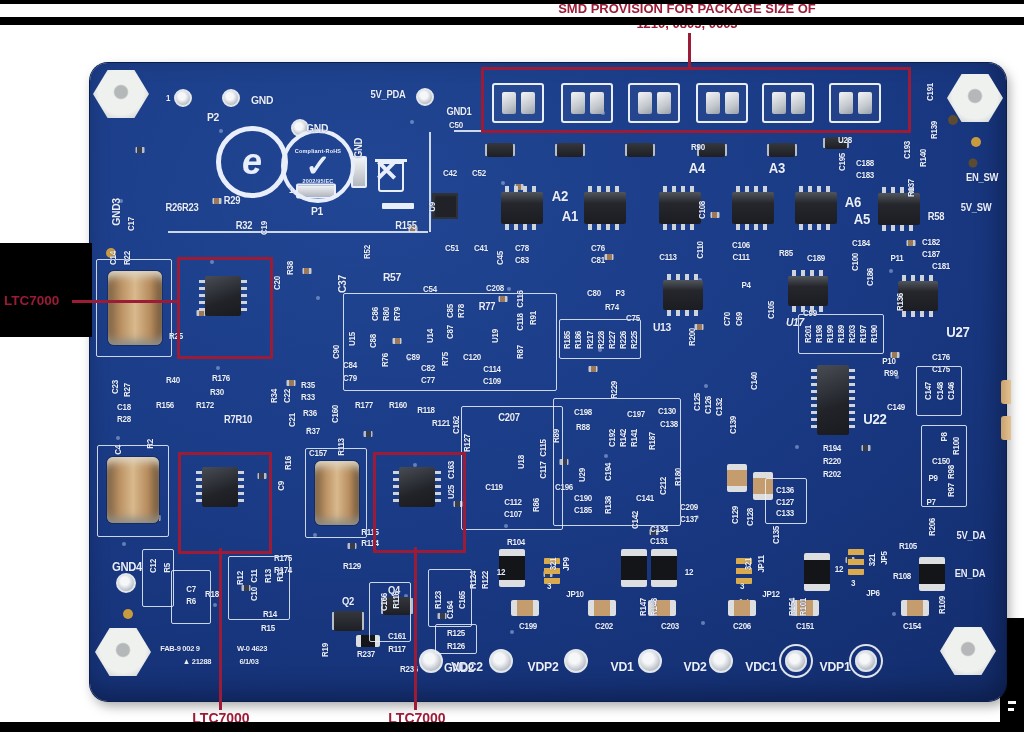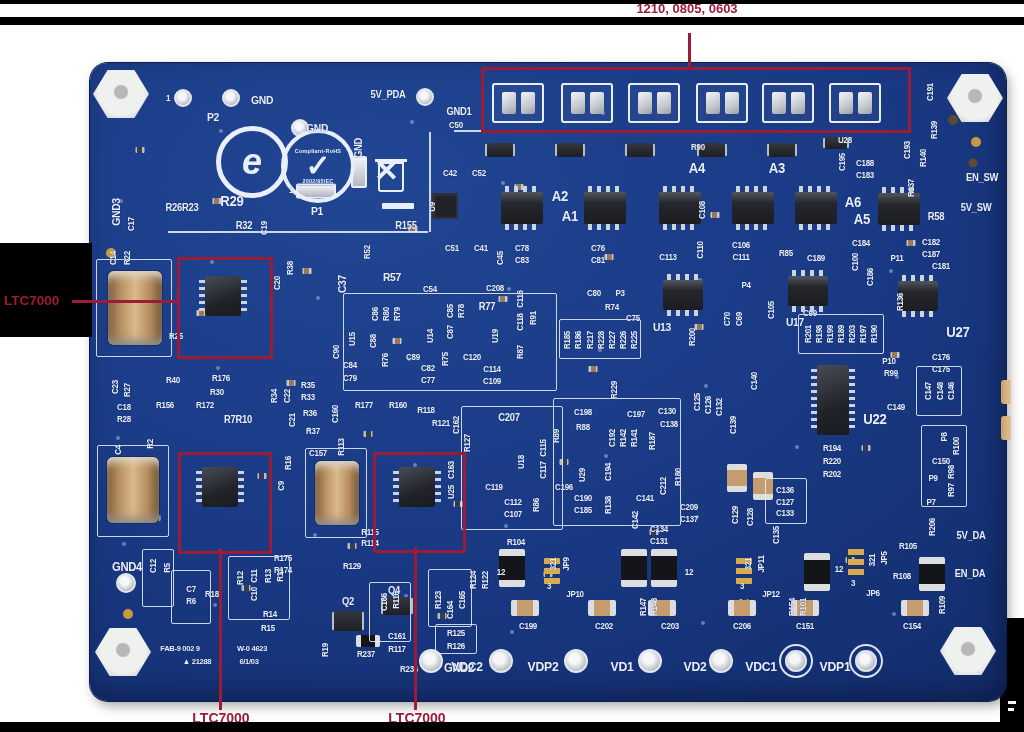--- a/index.html
+++ b/index.html
@@ -95,20 +95,21 @@
     <span class="chk">✓</span>
     <span class="tiny">2002/95/EC</span>
   </div>
   <div id="logo-weee" class="logo">
     <span class="x">✕</span>
   </div>
 
   <div id="patch-left" class="blackbar"></div>
 
   <div id="top-note" class="note" style="color: rgb(156, 27, 54);">
+    <div>SMD PROVISION FOR PACKAGE SIZE OF</div>
     <div>1210, 0805, 0603</div>
   </div>
   <div id="ltc-left" class="note" style="color: rgb(156, 27, 54);">LTC7000</div>
   <div id="ltc-b1" class="note" style="color: rgb(156, 27, 54);">LTC7000</div>
   <div id="ltc-b2" class="note" style="color: rgb(156, 27, 54);">LTC7000</div>
 
   <div id="bar-top" class="blackbar"></div>
   <div id="bar-stripe" class="blackbar"></div>
   <div id="bar-bottom" class="blackbar"></div>
 <div class="comp via" style="left: 115px; top: 95px;"></div>
@@ -293,21 +294,21 @@
     <div class="lbl" style="font-size: 11px; left: 317px; top: 128px;">GND</div>
     <div class="lbl v" style="font-size: 10px; left: 359px; top: 148px;">GND</div>
     <div class="lbl" style="left: 291px; top: 190px;">1</div>
     <div class="lbl" style="font-size: 11px; left: 317px; top: 211px;">P1</div>
     <div class="lbl" style="font-size: 10px; left: 388px; top: 95px;">5V_PDA</div>
     <div class="lbl" style="font-size: 10px; left: 459px; top: 112px;">GND1</div>
     <div class="lbl" style="left: 456px; top: 125px;">C50</div>
     <div class="lbl v" style="font-size: 11px; left: 116px; top: 212px;">GND3</div>
     <div class="lbl v" style="left: 131px; top: 224px;">C17</div>
     <div class="lbl" style="font-size: 10px; left: 182px; top: 208px;">R26R23</div>
-    <div class="lbl" style="font-size: 14px; left: 232px; top: 201px;">R29</div>
+    <div class="lbl" style="font-size: 10px; left: 232px; top: 201px;">R29</div>
     <div class="lbl" style="font-size: 10px; left: 244px; top: 226px;">R32</div>
     <div class="lbl v" style="left: 264px; top: 228px;">C19</div>
     <div class="lbl" style="font-size: 10px; left: 406px; top: 226px;">R155</div>
     <div class="lbl v" style="left: 113px; top: 258px;">C14</div>
     <div class="lbl v" style="left: 127px; top: 258px;">R22</div>
     <div class="lbl v" style="left: 290px; top: 268px;">R38</div>
     <div class="lbl v" style="left: 277px; top: 283px;">C20</div>
     <div class="lbl" style="left: 176px; top: 336px;">R25</div>
     <div class="lbl" style="left: 221px; top: 378px;">R176</div>
     <div class="lbl" style="left: 217px; top: 392px;">R30</div>
@@ -441,21 +442,21 @@
     <div class="lbl" style="left: 594px; top: 293px;">C80</div>
     <div class="lbl" style="left: 620px; top: 293px;">P3</div>
     <div class="lbl" style="left: 612px; top: 307px;">R74</div>
     <div class="lbl" style="left: 633px; top: 318px;">C75</div>
     <div class="lbl" style="font-size: 11px; left: 662px; top: 327px;">U13</div>
     <div class="lbl v" style="left: 692px; top: 337px;">R200</div>
     <div class="lbl v" style="left: 727px; top: 319px;">C70</div>
     <div class="lbl v" style="left: 739px; top: 319px;">C69</div>
     <div class="lbl" style="left: 746px; top: 285px;">P4</div>
     <div class="lbl v" style="left: 771px; top: 310px;">C105</div>
-    <div class="lbl" style="font-size: 11px; left: 795px; top: 322px;">U17</div>
+    <div class="lbl" style="font-size: 11px; left: 795px; top: 322px; font-style: italic;">U17</div>
     <div class="lbl v" style="left: 567px; top: 340px;">R185</div>
     <div class="lbl v" style="left: 578px; top: 340px;">R186</div>
     <div class="lbl v" style="left: 590px; top: 340px;">R217</div>
     <div class="lbl v" style="left: 601px; top: 340px;">R228</div>
     <div class="lbl v" style="left: 612px; top: 340px;">R227</div>
     <div class="lbl v" style="left: 623px; top: 340px;">R226</div>
     <div class="lbl v" style="left: 634px; top: 340px;">R225</div>
     <div class="lbl v" style="left: 614px; top: 390px;">R229</div>
     <div class="lbl v" style="left: 808px; top: 334px;">R201</div>
     <div class="lbl v" style="left: 819px; top: 334px;">R198</div>

